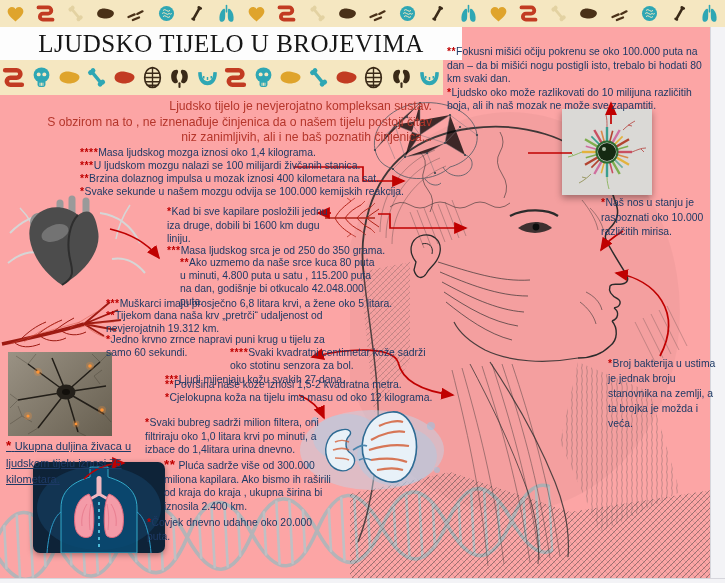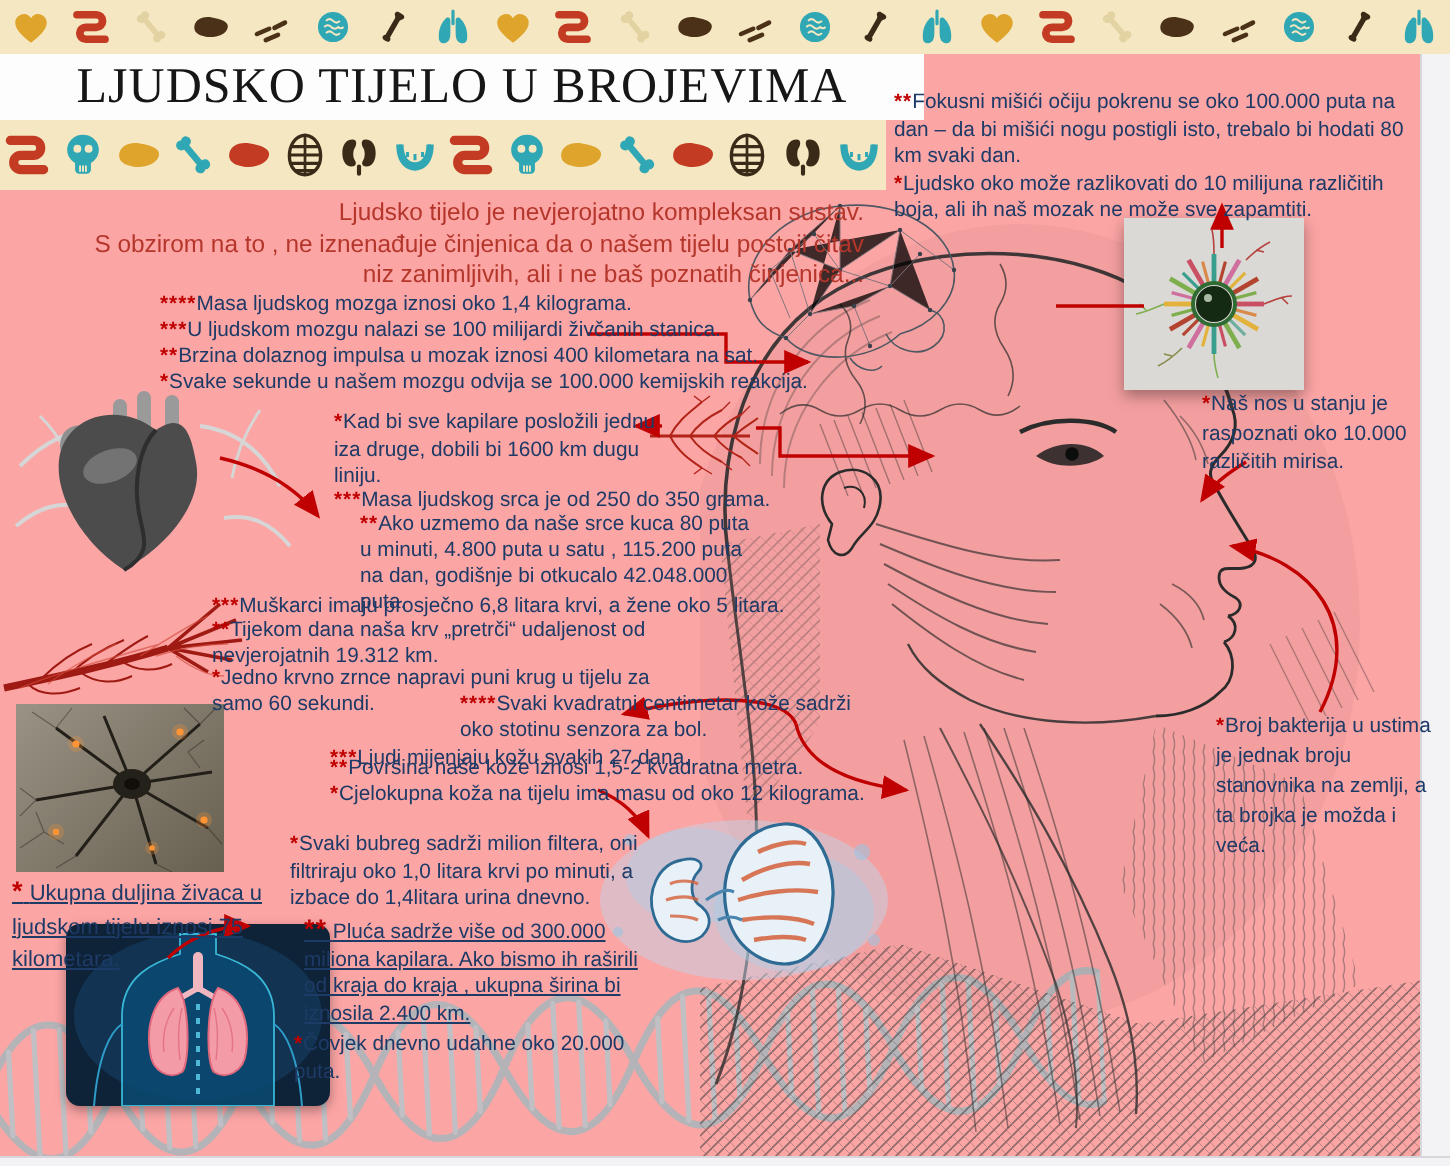--- a/index.html
+++ b/index.html
@@ -28,21 +28,21 @@
   #heart-fact-1{left:180px;top:256px;width:200px;line-height:13px;}
   #blood-fact-0{left:106px;top:297px;width:330px;}
   #blood-fact-1{left:106px;top:309px;width:262px;}
   #blood-fact-2{left:106px;top:333px;width:232px;}
   #skin-fact-0{left:194px;top:346px;width:212px;margin-left:36px;}
   #skin-fact-1{left:165px;top:373px;width:260px;}
   #skin-fact-2{left:165px;top:378px;width:260px;}
   #skin-fact-3{left:165px;top:391px;width:270px;}
   #nerve-fact{left:6px;top:438px;width:162px;font-size:11px;line-height:16.5px;text-decoration:underline;}
   #kidney-fact{left:145px;top:416px;width:174px;line-height:13.5px;}
-  #lung-fact-0{left:152px;top:458px;width:174px;line-height:13.5px;text-decoration:underline;}
+  #lung-fact-0{left:164px;top:458px;width:174px;line-height:13.5px;}
   #lung-fact-1{left:147px;top:516px;width:174px;line-height:13.5px;}
   #nose-fact{left:601px;top:196px;width:118px;line-height:14.5px;}
   #bacteria-fact{left:608px;top:356px;width:112px;line-height:15px;}
   
   .art{position:absolute;z-index:1;}
   .card{position:absolute;z-index:2;}
   #connectors{position:absolute;left:0;top:0;z-index:5;pointer-events:none;}
   #eye-card{left:562px;top:109px;width:90px;height:86px;background:#dad9d6;
             box-shadow:0 3px 7px rgba(0,0,0,.35);display:flex;align-items:center;justify-content:center;}
   #neuron-card{left:8px;top:352px;width:104px;height:84px;background:linear-gradient(135deg,#9a9284,#675f50);}

